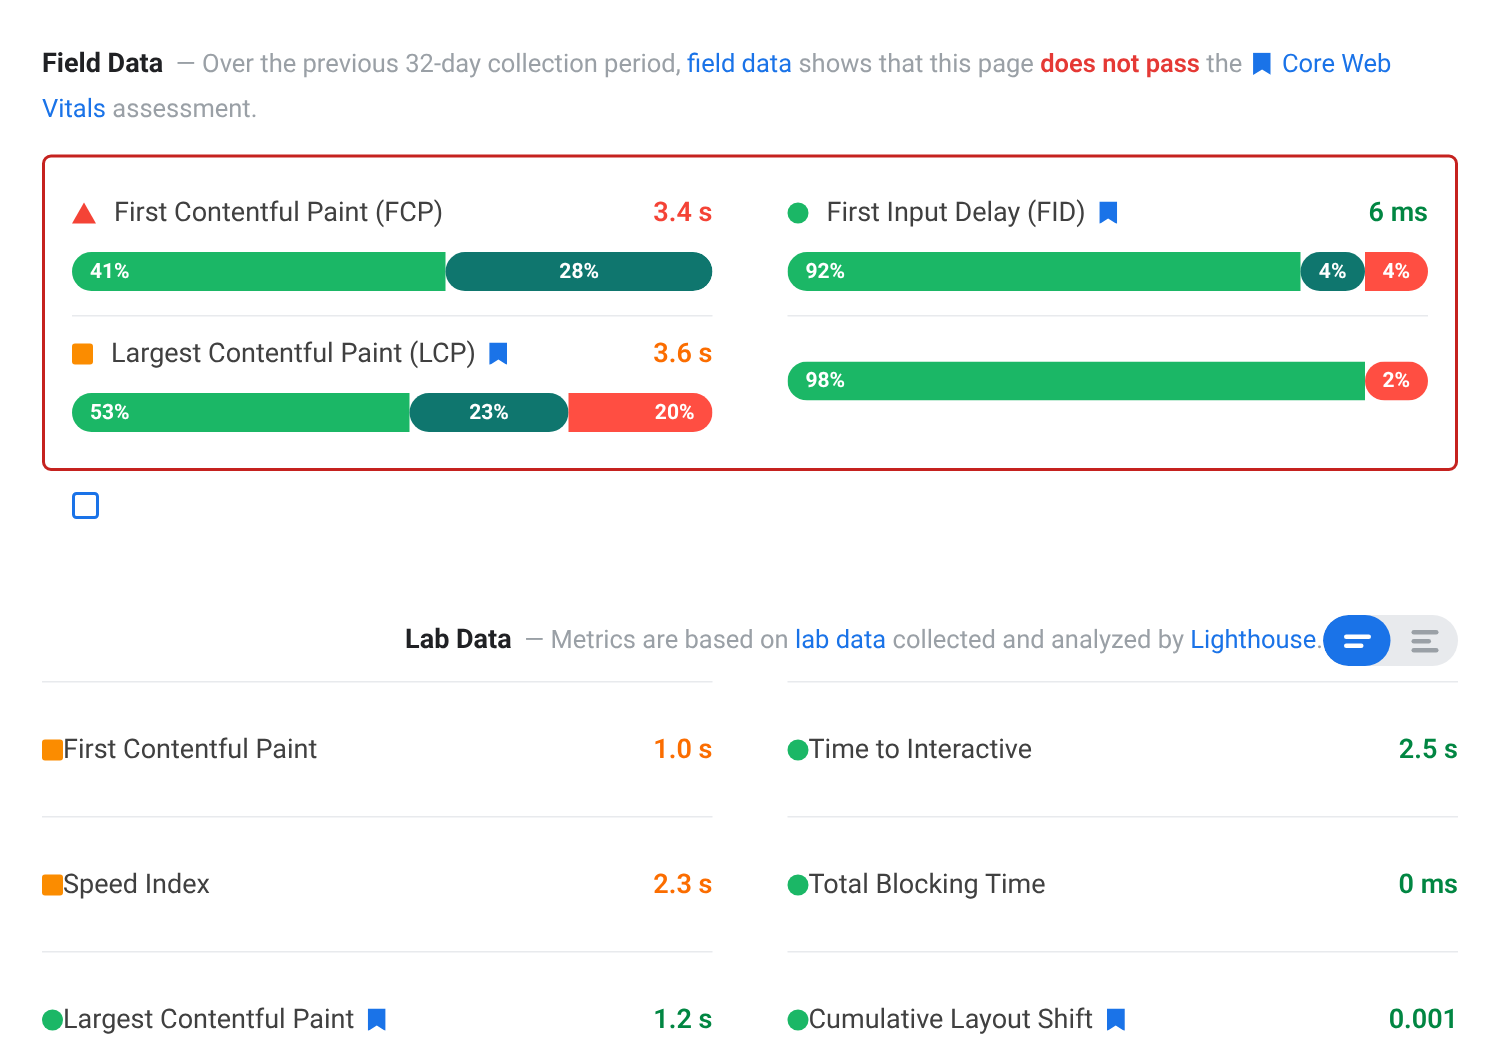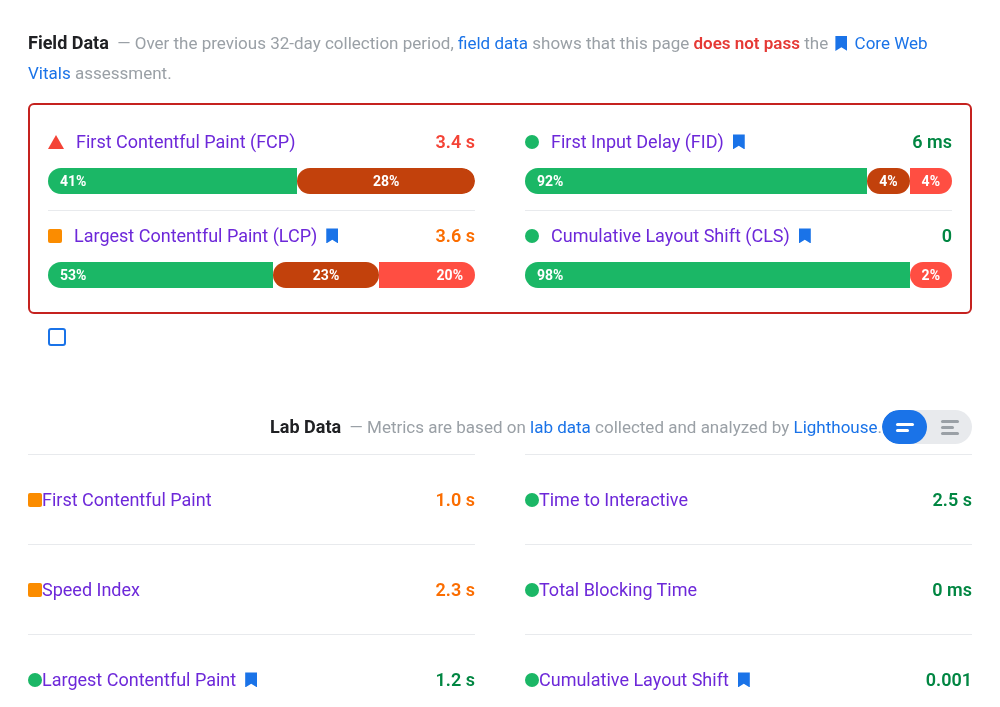--- a/index.html
+++ b/index.html
@@ -47,21 +47,21 @@
   }
   .metric-icon { width: 16px; height: 16px; flex: none; }
   .icon-tri {
     width: 0; height: 0;
     border-left: 8px solid transparent;
     border-right: 8px solid transparent;
     border-bottom: 14px solid #f44336;
   }
   .icon-sq { width: 14px; height: 14px; background: #fb8c00; border-radius: 2px; }
   .icon-circ { width: 14px; height: 14px; background: #1bb766; border-radius: 50%; }
-  .metric-label { flex: 1; color: #6d28d9; font-size: 18px; display: flex; align-items: center; gap: 6px; }
+  .metric-label { flex: 1; color: #404040; font-size: 18px; display: flex; align-items: center; gap: 6px; }
   .metric-value { font-weight: 600; font-size: 18px; white-space: nowrap; }
   .v-red { color: #f44336; }
   .v-orange { color: #fb6d00; }
   .v-green { color: #018642; }
   .dist {
     display: flex;
     height: 26px;
     margin-top: 16px;
     width: 100%;
     border-radius: 13px;
@@ -71,21 +71,21 @@
   .seg {
     display: flex;
     align-items: center;
     color: #fff;
     font-weight: 700;
     font-size: 14px;
     padding: 0 12px;
     white-space: nowrap;
   }
   .seg-g { background: #1bb766; }
-  .seg-o { background: #c2410c; border-radius: 13px; justify-content: center;}
+  .seg-o { background: #0f766e; border-radius: 13px; justify-content: center;}
   .seg-r { background: #ff4e42; justify-content: flex-end;}
   .show-origin {
     display: flex;
     align-items: center;
     gap: 14px;
     padding: 14px 0 0 20px;
     color: #1a73e8;
     font-size: 17px;
     font-weight: 500;
   }
@@ -179,28 +179,20 @@
           </div>
           <div class="metric-value v-orange">3.6 s</div>
         </div>
         <div class="dist">
           <div class="seg seg-g" style="flex: 56 1 0%;">53%</div>
           <div class="seg seg-o" style="flex: 23 1 0%;">23%</div>
           <div class="seg seg-r" style="flex: 20 1 0%;">20%</div>
         </div>
       </div>
       <div class="metric nb">
-        <div class="metric-head">
-          <div class="metric-icon icon-circ"></div>
-          <div class="metric-label">
-            <span>Cumulative Layout Shift (CLS)</span>
-            <span class="bookmark"></span>
-          </div>
-          <div class="metric-value v-green">0</div>
-        </div>
         <div class="dist">
           <div class="seg seg-g" style="flex: 98 1 0%;">98%</div>
           <div class="seg seg-r" style="flex: 2 1 0%; border-top-left-radius: 13px; border-bottom-left-radius: 13px;">2%</div>
         </div>
       </div>
     </div>
 </div>
 
 <div class="show-origin">
   <span class="checkbox"></span>

